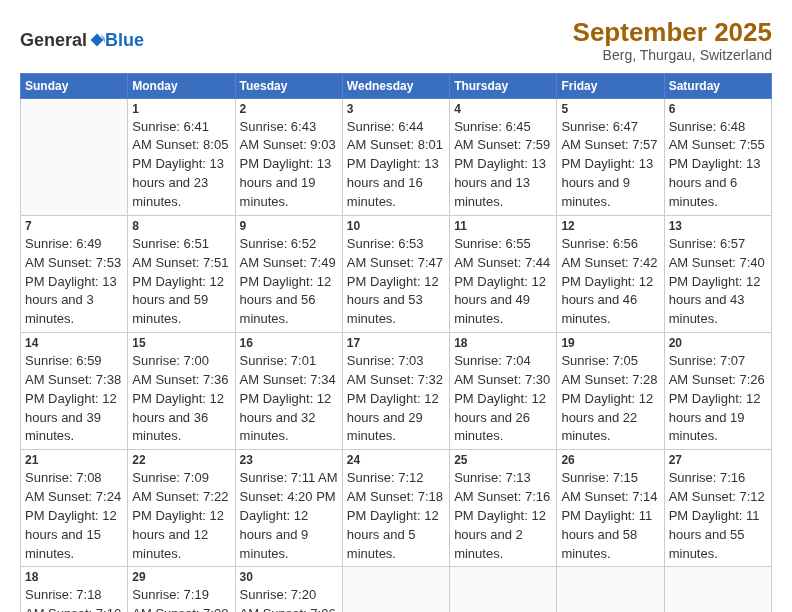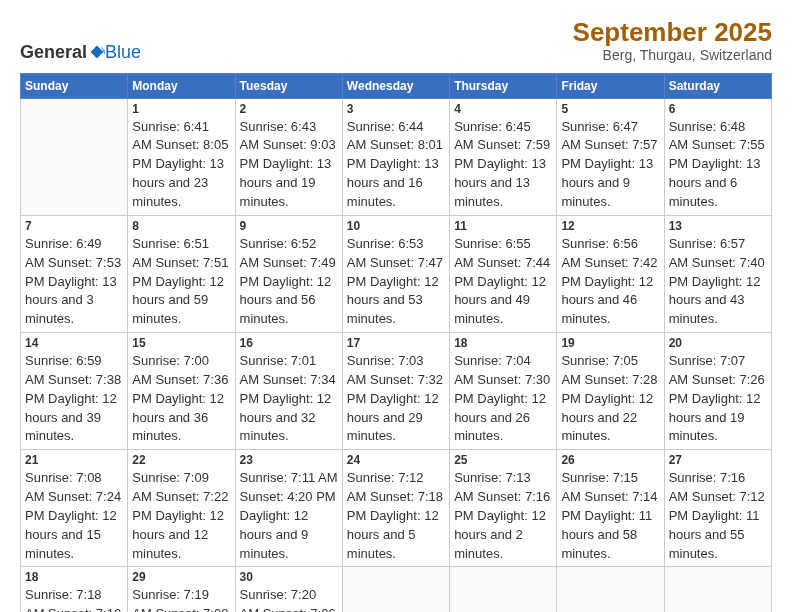--- a/index.html
+++ b/index.html
@@ -13,37 +13,37 @@
     .page {
       width: 792px;
       height: 612px;
       padding: 18px 20px 10px 20px;
       display: flex;
       flex-direction: column;
     }
     .header {
       display: flex;
       justify-content: space-between;
-      align-items: flex-end;
+      align-items: center;
       margin-bottom: 10px;
     }
     .logo {
       display: flex;
       flex-direction: column;
       align-items: flex-start;
     }
     .logo-text {
       display: flex;
       align-items: center;
       font-size: 18px;
       font-weight: bold;
       color: #333;
     }
     .logo-general { color: #333; font-weight: bold; }
-    .logo-blue { color: #1a6bbf; font-weight: normal; }
+    .logo-blue { color: #1a6bbf; font-weight: bold; }
     .logo-icon {
       width: 16px;
       height: 16px;
       margin-left: 2px;
       margin-right: 0px;
     }
     .title-block {
       text-align: right;
     }
     .month-title {

